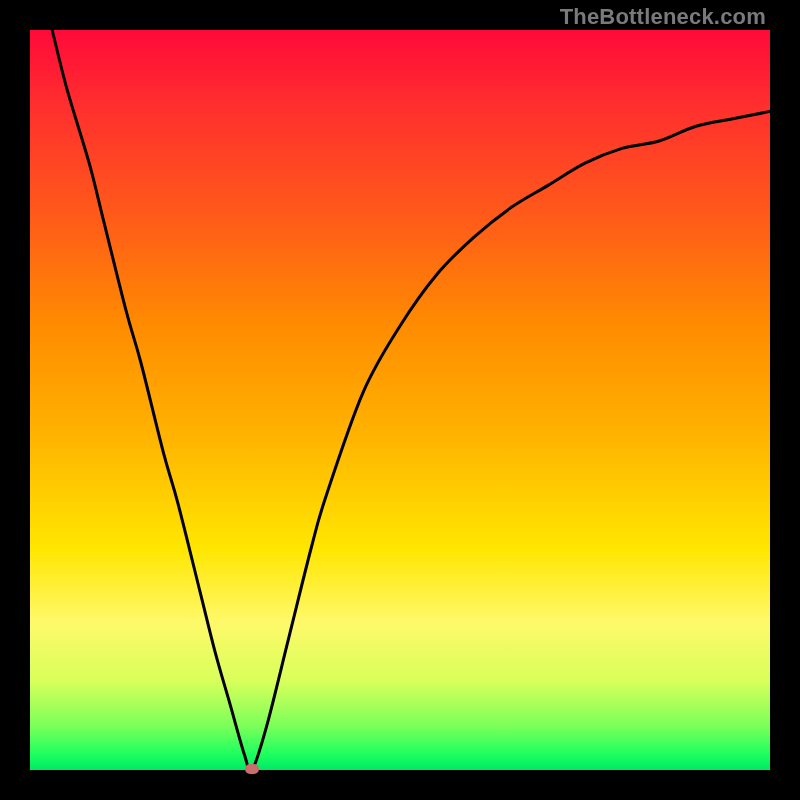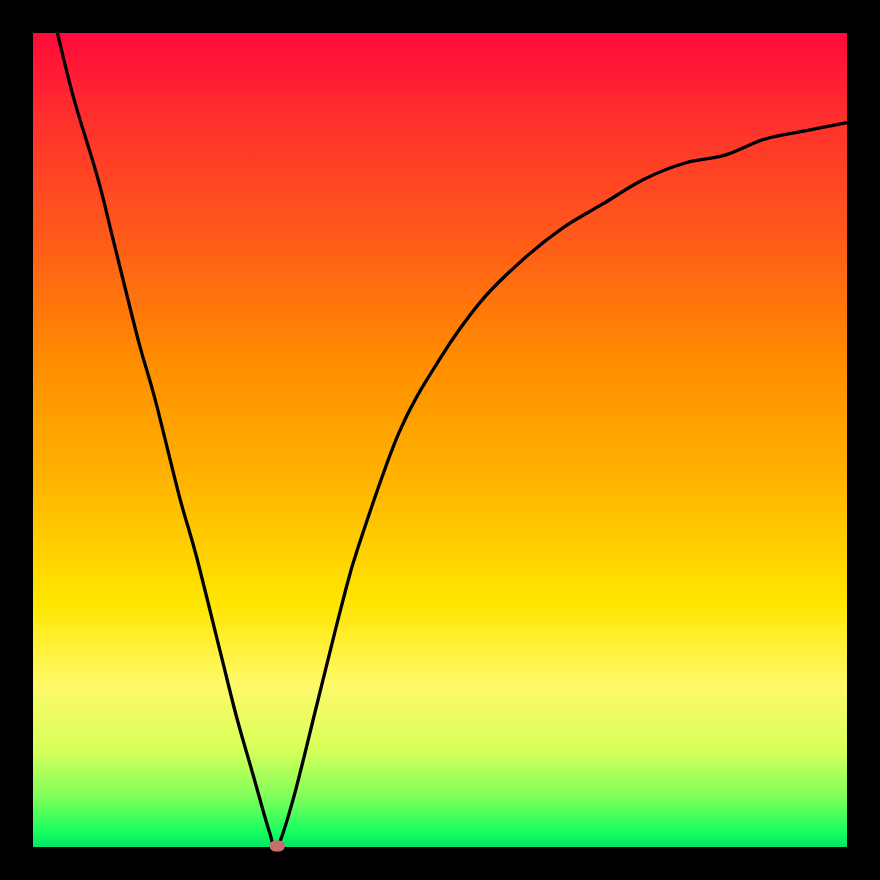--- a/index.html
+++ b/index.html
@@ -61,14 +61,15 @@
 
 <div class="chart-container">
 
   <div class="plot-area">
     <svg class="curve" viewBox="0 0 740 740" preserveAspectRatio="none">
       <path id="curve-path" fill="none" stroke-width="3" stroke-linecap="round" stroke-linejoin="round" d="M 22.2 0 C 24.666666666666664 9.866666666666655, 30.833333333333332 36.99999999999993, 37 59.19999999999993 C 43.166666666666664 81.39999999999993, 53.03333333333334 111.00000000000004, 59.2 133.20000000000005 C 65.36666666666667 155.40000000000006, 67.83333333333333 167.73333333333332, 74 192.39999999999998 C 80.16666666666667 217.06666666666663, 90.03333333333333 257.76666666666665, 96.2 281.2 C 102.36666666666667 304.6333333333333, 104.83333333333334 309.5666666666666, 111 332.99999999999994 C 117.16666666666666 356.4333333333333, 127.03333333333332 398.3666666666667, 133.2 421.8 C 139.36666666666665 445.23333333333335, 141.83333333333331 450.1666666666667, 148 473.6 C 154.16666666666669 497.03333333333336, 164.03333333333336 537.7333333333333, 170.20000000000002 562.4 C 176.36666666666667 587.0666666666666, 180.06666666666666 603.1, 185 621.6 C 189.93333333333334 640.1, 194.86666666666667 656.1333333333333, 199.8 673.4 C 204.73333333333335 690.6666666666666, 210.9 714.1, 214.6 725.2 C 218.29999999999998 736.3000000000001, 218.3 744.9333333333334, 222 740 C 225.7 735.0666666666666, 230.63333333333335 717.8000000000001, 236.8 695.6 C 242.96666666666667 673.4, 251.6 636.4, 259 606.8 C 266.4 577.1999999999999, 275.0333333333333 541.4333333333333, 281.2 518 C 287.3666666666667 494.56666666666666, 287.3666666666667 492.1, 296 466.2 C 304.6333333333333 440.29999999999995, 320.6666666666667 390.96666666666664, 333 362.59999999999997 C 345.3333333333333 334.2333333333333, 357.66666666666663 315.73333333333335, 370 296 C 382.33333333333337 276.26666666666665, 394.66666666666674 259, 407.00000000000006 244.2 C 419.33333333333337 229.4, 431.6666666666667 218.30000000000004, 444 207.20000000000005 C 456.3333333333333 196.10000000000005, 468.6666666666667 186.23333333333338, 481 177.60000000000002 C 493.3333333333333 168.96666666666667, 505.6666666666667 162.79999999999998, 518 155.39999999999998 C 530.3333333333334 147.99999999999997, 542.6666666666666 139.3666666666667, 555 133.20000000000005 C 567.3333333333334 127.03333333333337, 579.6666666666666 122.09999999999998, 592 118.39999999999998 C 604.3333333333334 114.69999999999997, 616.6666666666666 114.69999999999999, 629 111 C 641.3333333333334 107.30000000000001, 653.6666666666666 99.90000000000005, 666 96.20000000000005 C 678.3333333333334 92.50000000000004, 690.6666666666666 91.26666666666664, 703 88.79999999999995 C 715.3333333333334 86.33333333333327, 733.8333333333334 82.63333333333331, 740 81.39999999999998" stroke="#000000"></path>
     </svg>
     <div id="minpt" class="minpoint" style="left: 215px; top: 734px; background: rgb(201, 109, 109);"></div>
   </div>
 
+  <div class="watermark">TheBottleneck.com</div>
 
 </div>
 
 </body></html>

